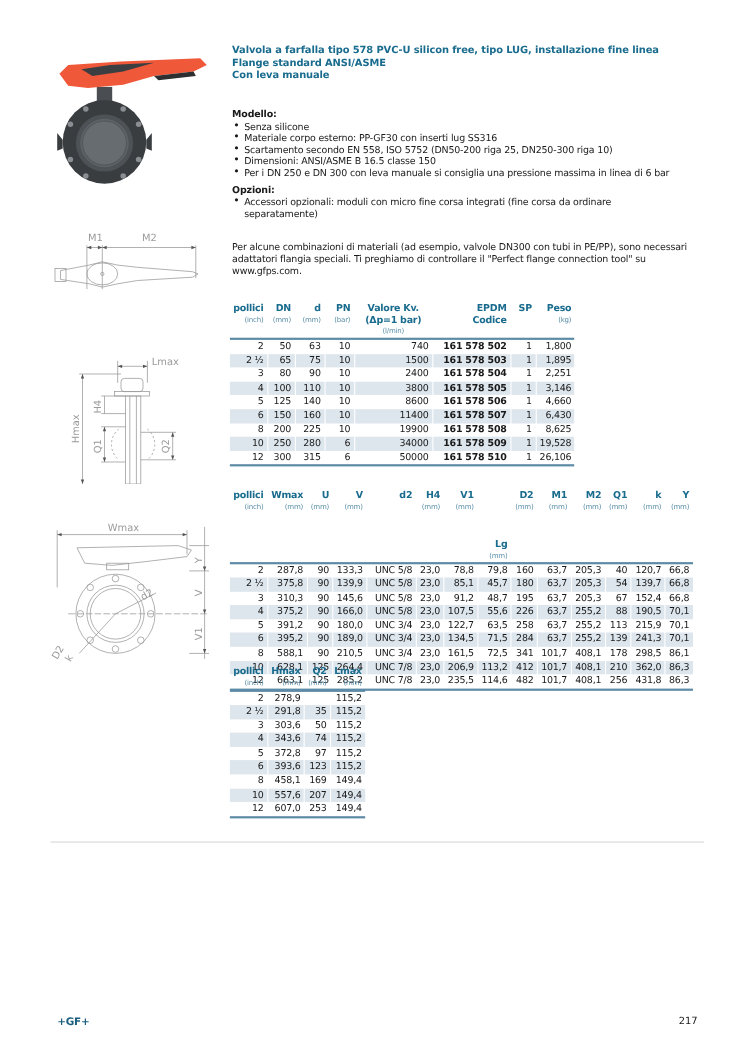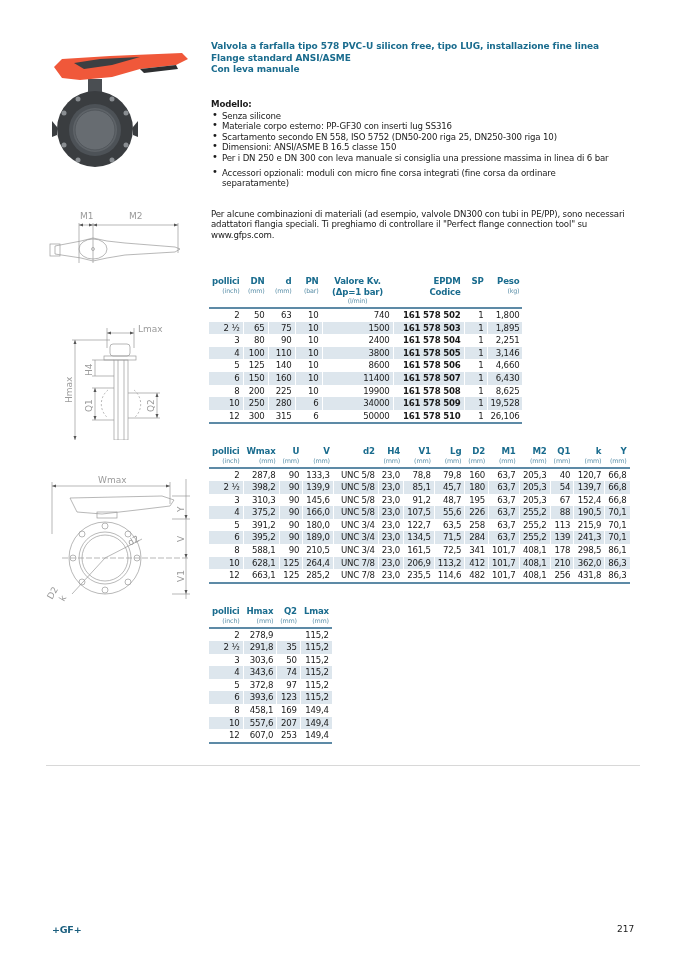--- a/index.html
+++ b/index.html
@@ -55,20 +55,21 @@
 <div class="body-block">
   <div class="sec-head">Modello:</div>
   <ul class="bullets">
     <li>Senza silicone</li>
     <li>Materiale corpo esterno: PP-GF30 con inserti lug SS316</li>
     <li>Scartamento secondo EN 558, ISO 5752 (DN50-200 riga 25, DN250-300 riga 10)</li>
     <li>Dimensioni: ANSI/ASME B 16.5 classe 150</li>
     <li>Per i DN 250 e DN 300 con leva manuale si consiglia una pressione massima in linea di 6 bar</li>
   </ul>
   <div class="gap"></div>
+  <div class="sec-head">Opzioni:</div>
   <ul class="bullets">
     <li style="padding-right:18px;">Accessori opzionali: moduli con micro fine corsa integrati (fine corsa da ordinare separatamente)</li>
   </ul>
   <div class="gap"></div>
   <div class="para" style="padding-right:14px;">Per alcune combinazioni di materiali (ad esempio, valvole DN300 con tubi in PE/PP), sono necessari adattatori flangia speciali. Ti preghiamo di controllare il "Perfect flange connection tool" su www.gfps.com.</div>
 </div>
 
 <div class="figure" id="fig-photo">
   <svg width="150" height="125" viewBox="0 0 150 125">
 
@@ -375,21 +376,21 @@
         </th>
         <th style="min-width: 22px;">
           <span style="display: block;">H4</span>
           <span class="unit">(mm)</span>
         </th>
         <th style="min-width: 26px;">
           <span style="display: block;">V1</span>
           <span class="unit">(mm)</span>
         </th>
         <th style="min-width: 26px;">
-          <span style="display: block;">Lg</span>
+          <span style="display: block; margin-top: 44px;">Lg</span>
           <span class="unit">(mm)</span>
         </th>
         <th style="min-width: 20px;">
           <span style="display: block;">D2</span>
           <span class="unit">(mm)</span>
         </th>
         <th style="min-width: 28px;">
           <span style="display: block;">M1</span>
           <span class="unit">(mm)</span>
         </th>
@@ -426,21 +427,21 @@
         <td>79,8</td>
         <td>160</td>
         <td>63,7</td>
         <td>205,3</td>
         <td>40</td>
         <td>120,7</td>
         <td>66,8</td>
       </tr>
       <tr class="shade">
         <td>2 ½</td>
-        <td>398,2</td>
+        <td>375,8</td>
         <td>90</td>
         <td>139,9</td>
         <td>UNC 5/8</td>
         <td>23,0</td>
         <td>85,1</td>
         <td>45,7</td>
         <td>180</td>
         <td>63,7</td>
         <td>205,3</td>
         <td>54</td>

